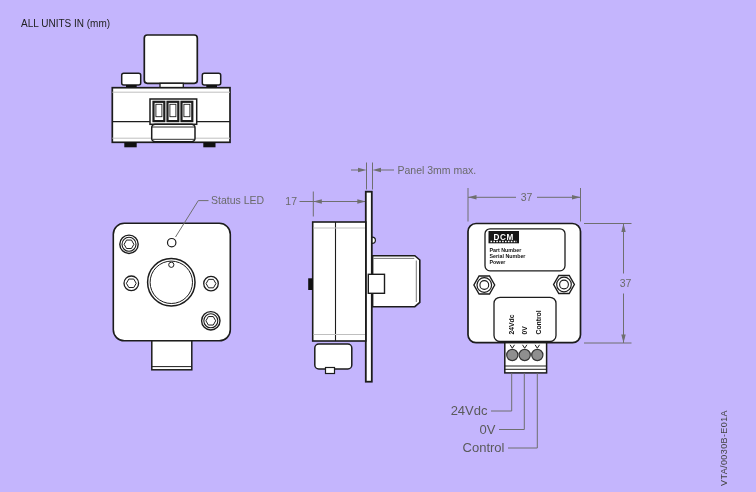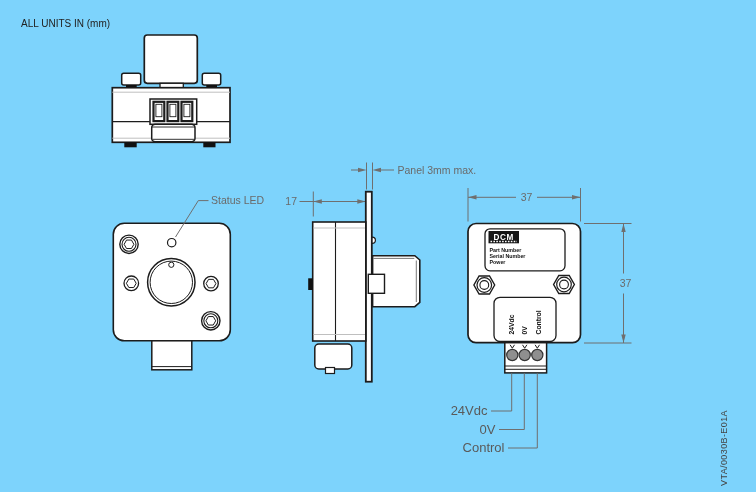--- a/index.html
+++ b/index.html
@@ -1,16 +1,16 @@
 <!DOCTYPE html>
 <html><head>
 <meta charset="utf-8">
 <style>
   html,body{margin:0;padding:0;background:#ffffff;}
-  .stage{position:relative;width:756px;height:492px;background:#7dd3fc;overflow:hidden;}
+  .stage{position:relative;width:756px;height:492px;background:#c4b5fd;overflow:hidden;}
   svg{display:block;}
   text{font-family:"Liberation Sans", sans-serif;}
   .t-dim{font-size:10.5px;fill:#6a6a6a;}
   .t-callout{font-size:13px;fill:#5a5a5a;}
   .t-note{font-size:10px;fill:#222222;}
   .t-plate{font-size:5.3px;font-weight:bold;fill:#111111;}
   .t-term{font-size:6.8px;font-weight:bold;fill:#111111;}
   .t-logo{font-size:8.2px;font-weight:bold;fill:#ffffff;letter-spacing:0.6px;}
   .t-doc{font-size:9px;fill:#444444;letter-spacing:0.4px;}
   .ln{stroke:#1c1c1c;fill:none;}

